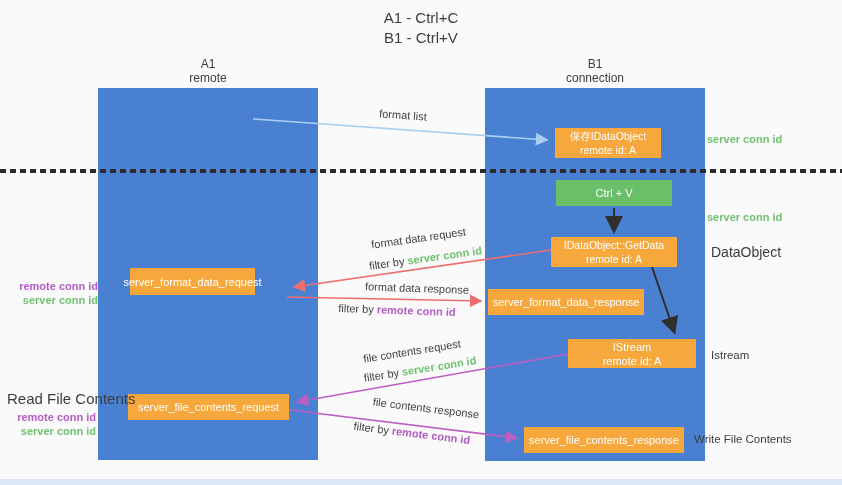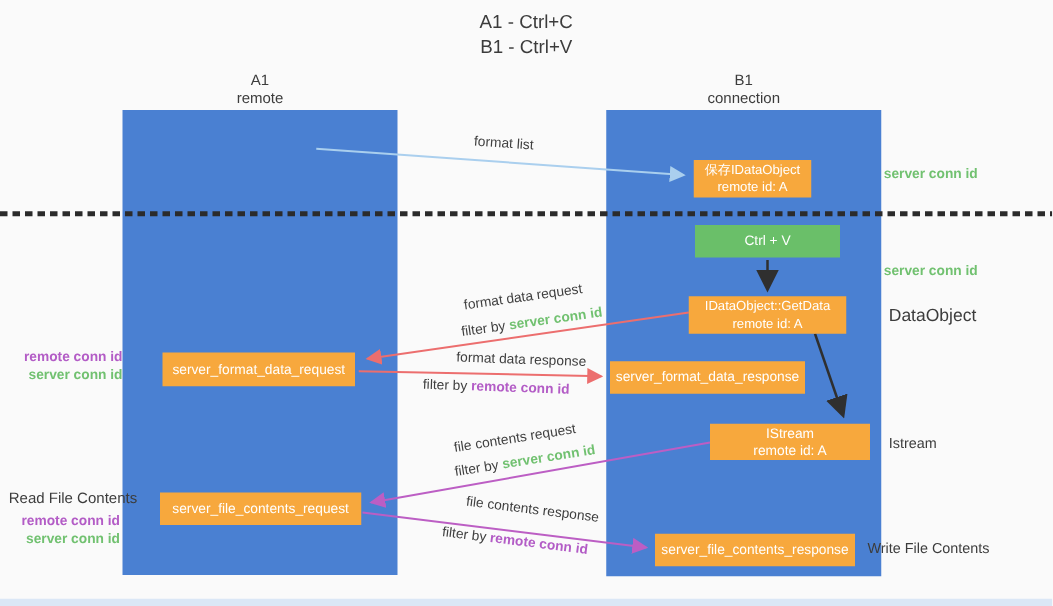--- a/index.html
+++ b/index.html
@@ -13,41 +13,41 @@
   .col-header-right{left:485px;}
   
   .panel{background:#4a80d2;}
   .panel-left{left:98px;top:88px;width:220px;height:372px;}
   .panel-right{left:485px;top:88px;width:220px;height:373px;}
   
   .node{display:flex;flex-direction:column;align-items:center;justify-content:center;color:#fff;font-size:11px;line-height:14px;text-align:center;box-sizing:border-box;}
   .green{background:#6abf69;}
   .orange{background:#f7a83d;}
   .n-ctrlc{left:137px;top:105px;width:116px;height:28px;}
-  .n-saveido{left:555px;top:128px;width:94px;height:30px;font-size:10.5px;}
+  .n-saveido{left:555px;top:128px;width:106px;height:30px;font-size:10.5px;}
   .n-ctrlv{left:556px;top:180px;width:116px;height:26px;}
   .n-getdata{left:551px;top:237px;width:126px;height:30px;font-size:10.5px;}
-  .n-freq{left:130px;top:282px;width:154px;height:27px;}
+  .n-freq{left:130px;top:268px;width:125px;height:27px;}
   .n-fresp{left:488px;top:289px;width:156px;height:26px;}
   .n-istream{left:568px;top:339px;width:128px;height:29px;}
   .n-fcreq{left:128px;top:394px;width:161px;height:26px;}
   .n-fcresp{left:524px;top:427px;width:160px;height:26px;text-align:center;}
   
   .side{font-size:11px;line-height:13px;white-space:nowrap;}
   .dark{color:#3c3c3c;}
   .gtxt{color:#71c170;font-weight:bold;}
   .ptxt{color:#b35cc6;font-weight:bold;}
   .s-server-top{left:707px;top:133px;}
   .s-server-mid{left:707px;top:211px;}
   .s-dataobject{left:711px;top:246px;font-size:14px;}
   .s-istream{left:711px;top:349px;font-size:11.5px;}
   .s-write{left:694px;top:433px;font-size:11.5px;}
   .left-group{width:88px;text-align:right;font-size:11px;line-height:14px;}
   .lg1{left:10px;top:279px;}
-  .s-read{left:7px;top:392px;font-size:12px;}
+  .s-read{left:7px;top:392px;font-size:15px;}
   .lg2{left:8px;top:410px;}
   
   .flow{font-size:11px;color:#3f3f3f;white-space:nowrap;text-align:center;}
   .f-formatlist{left:348px;top:109px;width:110px;transform:rotate(4deg);}
   .f-fdr{left:361px;top:232px;width:115px;transform:rotate(-8deg);}
   .f-filter1{left:363px;top:252px;width:125px;transform:rotate(-8deg);}
   .f-fdresp{left:362px;top:282px;width:110px;transform:rotate(2deg);}
   .f-filter2{left:333px;top:304px;width:128px;transform:rotate(2deg);}
   .f-fcr{left:362px;top:345px;width:100px;transform:rotate(-9deg);}
   .f-filter3{left:356px;top:363px;width:128px;transform:rotate(-9deg);}

